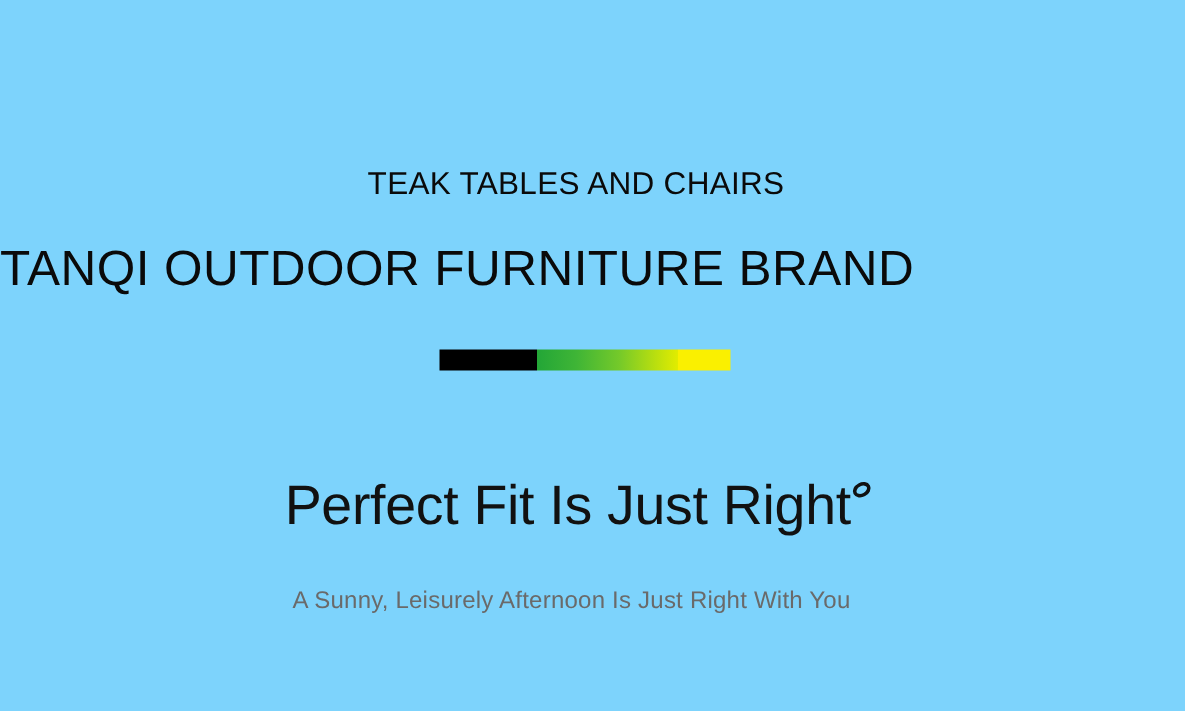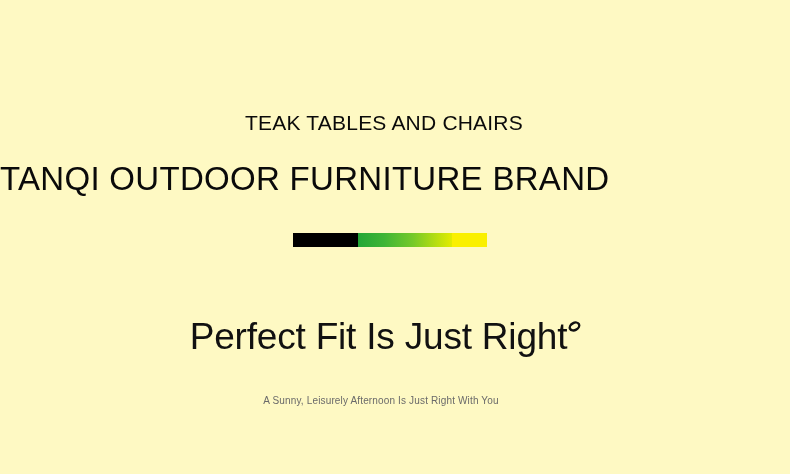--- a/index.html
+++ b/index.html
@@ -13,21 +13,21 @@
 
   body {
     font-family: "Liberation Sans", sans-serif;
     -webkit-font-smoothing: antialiased;
   }
 
   #banner {
     position: relative;
     width: 790px;
     height: 474px;
-    background: #fef9c3;
+    background: #7dd3fc;
   }
 
   
   .eyebrow {
     position: absolute;
     left: 0;
     top: 109px;
     width: 768px;
     text-align: center;
     font-size: 21px;
@@ -103,21 +103,21 @@
   }
   .slogan .sup-mark svg { display: block; }
 
   
   .sub-slogan {
     position: absolute;
     left: 0;
     top: 392px;
     width: 762px;
     text-align: center;
-    font-size: 10px;
+    font-size: 16px;
     font-weight: 400;
     letter-spacing: 0.15px;
     color: #6a6a6a;
     line-height: 18px;
     white-space: nowrap;
   }
 </style>
 </head>
 <body>
 

